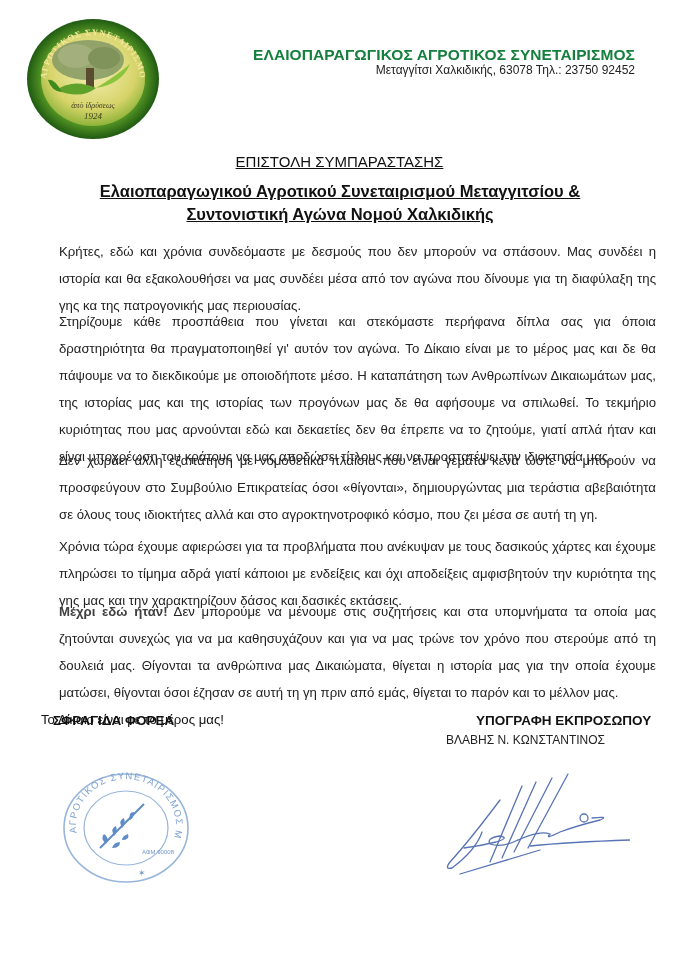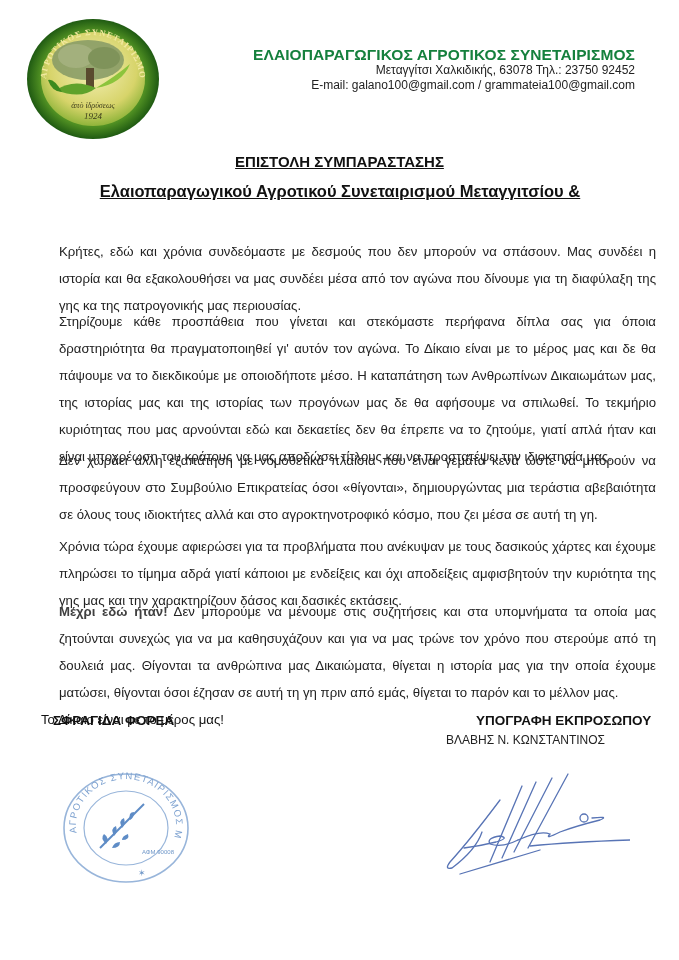--- a/index.html
+++ b/index.html
@@ -13,21 +13,21 @@
   .header {
     position: absolute; right: 44px; top: 46px; text-align: right;
   }
   .org-line1, .org-line2 {
     font-weight: bold; font-size: 15.5px; line-height: 17px; color: #15803d;
     letter-spacing: 0.1px;
   }
   .contact { font-size: 12px; line-height: 15px; color: #222; }
   .title {
     position: absolute; top: 153px; left: 0; width: 679px; text-align: center;
-    font-weight: bold; font-size: 15px; text-decoration: underline;
+    font-weight: normal; font-size: 15px; text-decoration: underline;
   }
   .subtitle {
     position: absolute; top: 180px; left: 40px; width: 600px; text-align: center;
     font-weight: bold; font-size: 16.5px; line-height: 23px; text-decoration: underline;
   }
   .body-text {
     position: absolute; left: 59px; width: 597px;
     font-size: 13.2px; line-height: 27px; text-align: justify; color: #222;
   }
   .body-text b { color: #404040; }
@@ -87,26 +87,26 @@
     <path d="M70 70 Q90 58 104 46 Q96 66 70 70 Z" fill="#8cc43c"></path>
     <path d="M36 74 Q28 60 22 62 Q26 74 36 74 Z" fill="#3d8a1e"></path>
     <text x="67" y="90" text-anchor="middle" font-size="8" font-style="italic" font-family="Liberation Serif, serif" fill="#3a3a1a">ἀπὸ ἱδρύσεως</text>
     <text x="67" y="101" text-anchor="middle" font-size="9" font-style="italic" font-family="Liberation Serif, serif" fill="#3a3a1a">1924</text>
   </svg>
 </div>
 
 <div class="header">
   <div class="org-line1">ΕΛΑΙΟΠΑΡΑΓΩΓΙΚΟΣ ΑΓΡΟΤΙΚΟΣ ΣΥΝΕΤΑΙΡΙΣΜΟΣ</div>
   <div class="contact">Μεταγγίτσι Χαλκιδικής, 63078  Τηλ.: 23750 92452</div>
-  <div class="contact">E-mail: galano100@gmail.com / grammateia100@gmail.com</div>
 </div>
 
 <div class="title">ΕΠΙΣΤΟΛΗ ΣΥΜΠΑΡΑΣΤΑΣΗΣ</div>
 <div class="subtitle">
   <div>Ελαιοπαραγωγικού Αγροτικού Συνεταιρισμού Μεταγγιτσίου &amp;</div>
+  <div>Συντονιστική Αγώνα Νομού Χαλκιδικής</div>
 </div>
 
 <div class="body-text p1">Κρήτες, εδώ και χρόνια συνδεόμαστε με δεσμούς που δεν μπορούν να σπάσουν. Μας συνδέει η ιστορία και θα εξακολουθήσει να μας συνδέει μέσα από τον αγώνα που δίνουμε για τη διαφύλαξη της γης κα της πατρογονικής μας περιουσίας.</div>
 <div class="body-text p2">Στηρίζουμε κάθε προσπάθεια που γίνεται και στεκόμαστε περήφανα δίπλα σας για όποια δραστηριότητα θα πραγματοποιηθεί γι' αυτόν τον αγώνα. Το Δίκαιο είναι με το μέρος μας και δε θα πάψουμε να το διεκδικούμε με οποιοδήποτε μέσο. Η καταπάτηση των Ανθρωπίνων Δικαιωμάτων μας, της ιστορίας μας και της ιστορίας των προγόνων μας δε θα αφήσουμε να σπιλωθεί. Το τεκμήριο κυριότητας που μας αρνούνται εδώ και δεκαετίες δεν θα έπρεπε να το ζητούμε, γιατί απλά ήταν και είναι υποχρέωση του κράτους να μας αποδώσει τίτλους και να προστατέψει την ιδιοκτησία μας.</div>
 <div class="body-text p3">Δεν χωράει άλλη εξαπάτηση με νομοθετικά πλαίσια που είναι γεμάτα κενά ώστε να μπορούν να προσφεύγουν στο Συμβούλιο Επικρατείας όσοι «θίγονται», δημιουργώντας μια τεράστια αβεβαιότητα σε όλους τους ιδιοκτήτες αλλά και στο αγροκτηνοτροφικό κόσμο, που ζει μέσα σε αυτή τη γη.</div>
 <div class="body-text p4">Χρόνια τώρα έχουμε αφιερώσει για τα προβλήματα που ανέκυψαν με τους δασικούς χάρτες και έχουμε πληρώσει το τίμημα αδρά γιατί κάποιοι με ενδείξεις και όχι αποδείξεις αμφισβητούν την κυριότητα της γης μας και την χαρακτηρίζουν δάσος και δασικές εκτάσεις.</div>
 <div class="body-text p5"><b>Μέχρι εδώ ήταν!</b><span> Δεν μπορούμε να μένουμε στις συζητήσεις και στα υπομνήματα τα οποία μας ζητούνται συνεχώς για να μα καθησυχάζουν και για να μας τρώνε τον χρόνο που στερούμε από τη δουλειά μας. Θίγονται τα ανθρώπινα μας Δικαιώματα, θίγεται η ιστορία μας για την οποία έχουμε ματώσει, θίγονται όσοι έζησαν σε αυτή τη γη πριν από εμάς, θίγεται το παρόν και το μέλλον μας.</span></div>
 
 <div class="closing">Το Δίκαιο είναι με το μέρος μας!</div>
 

